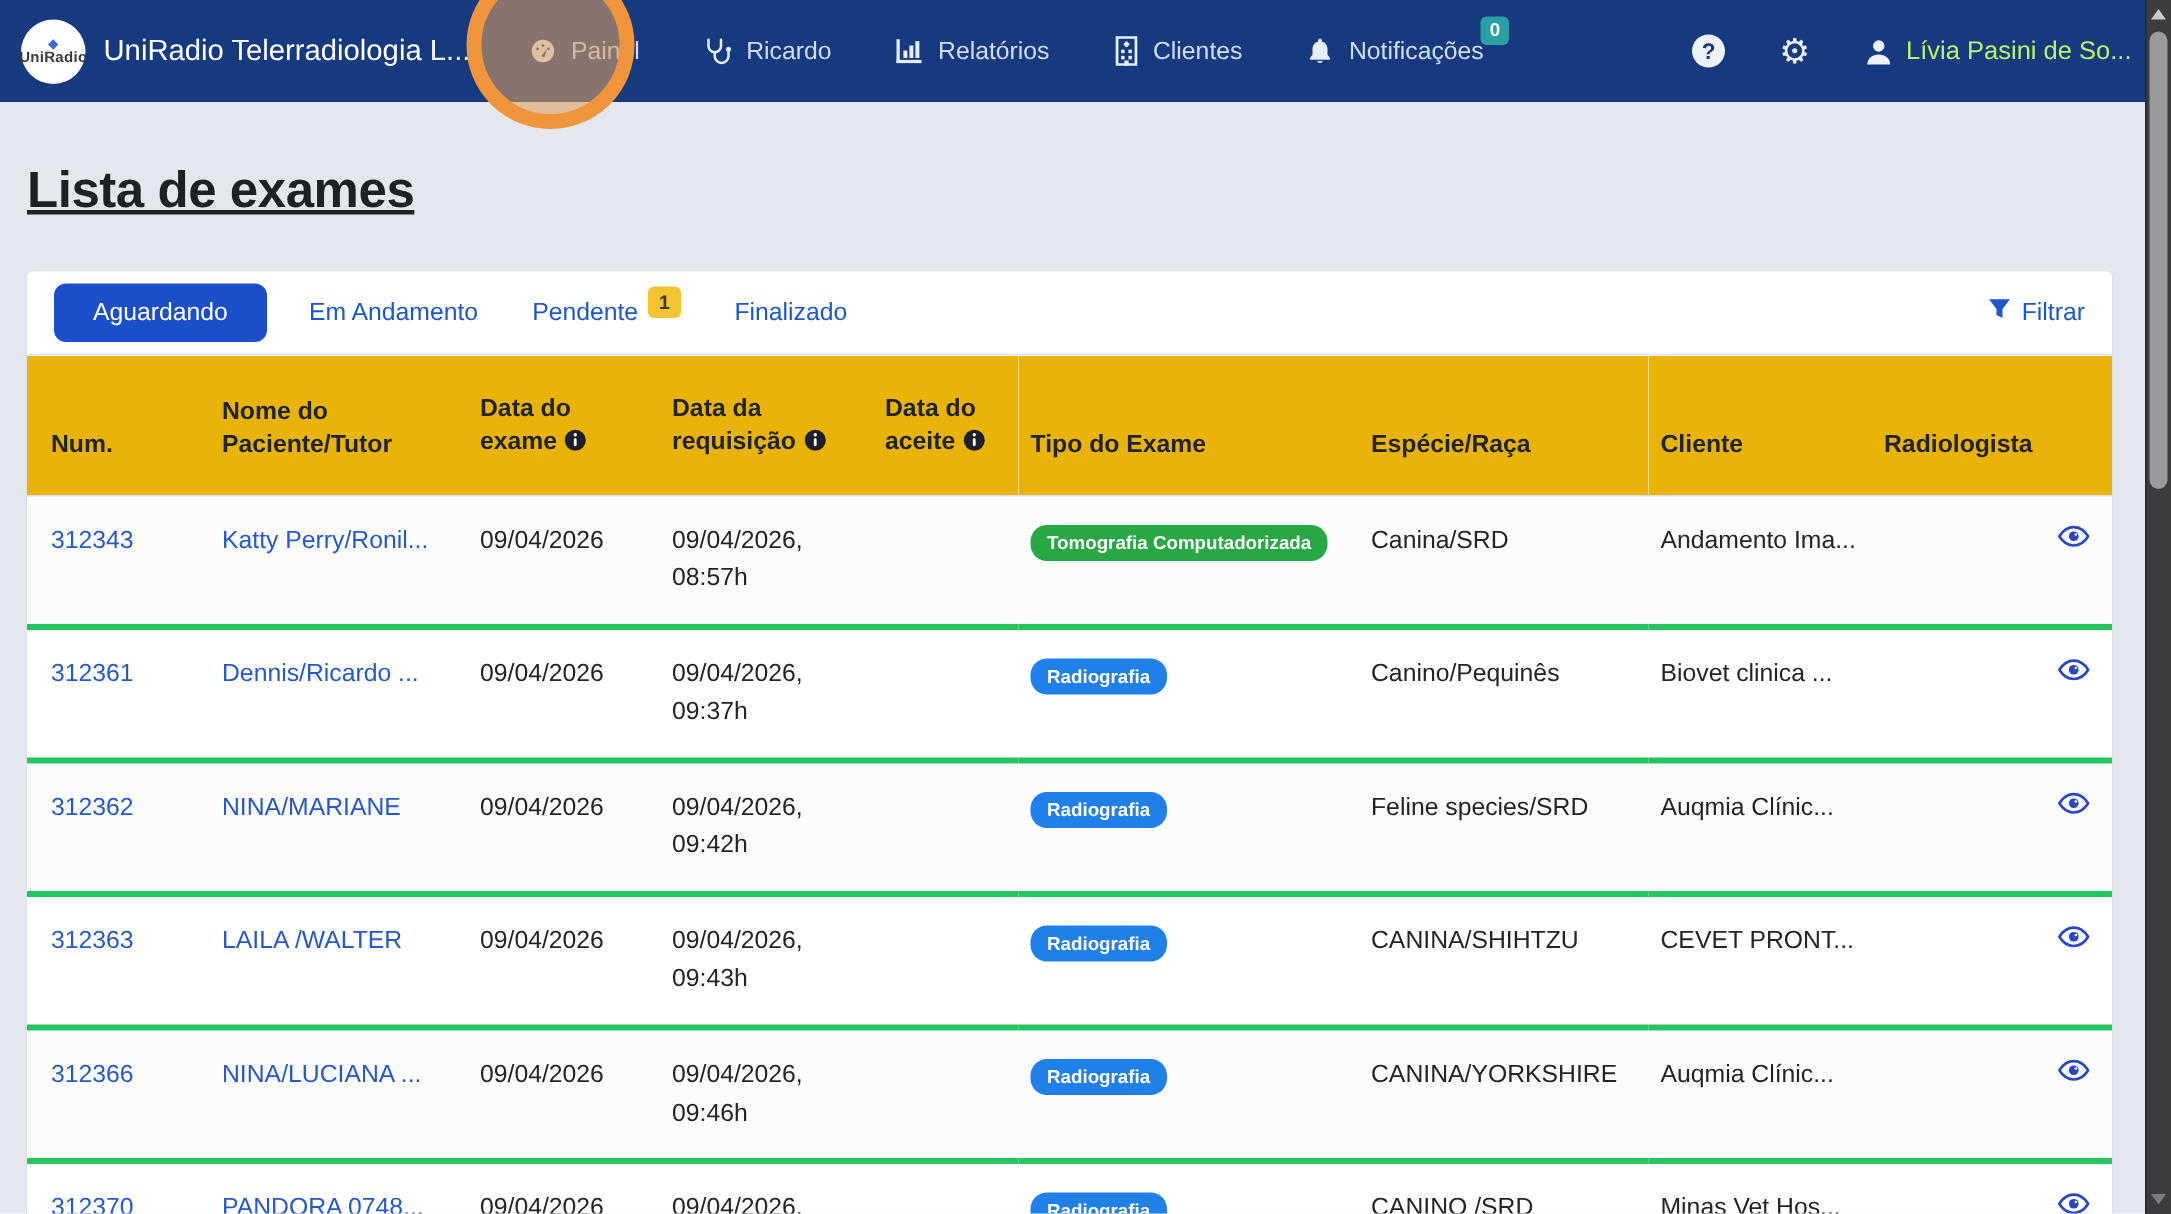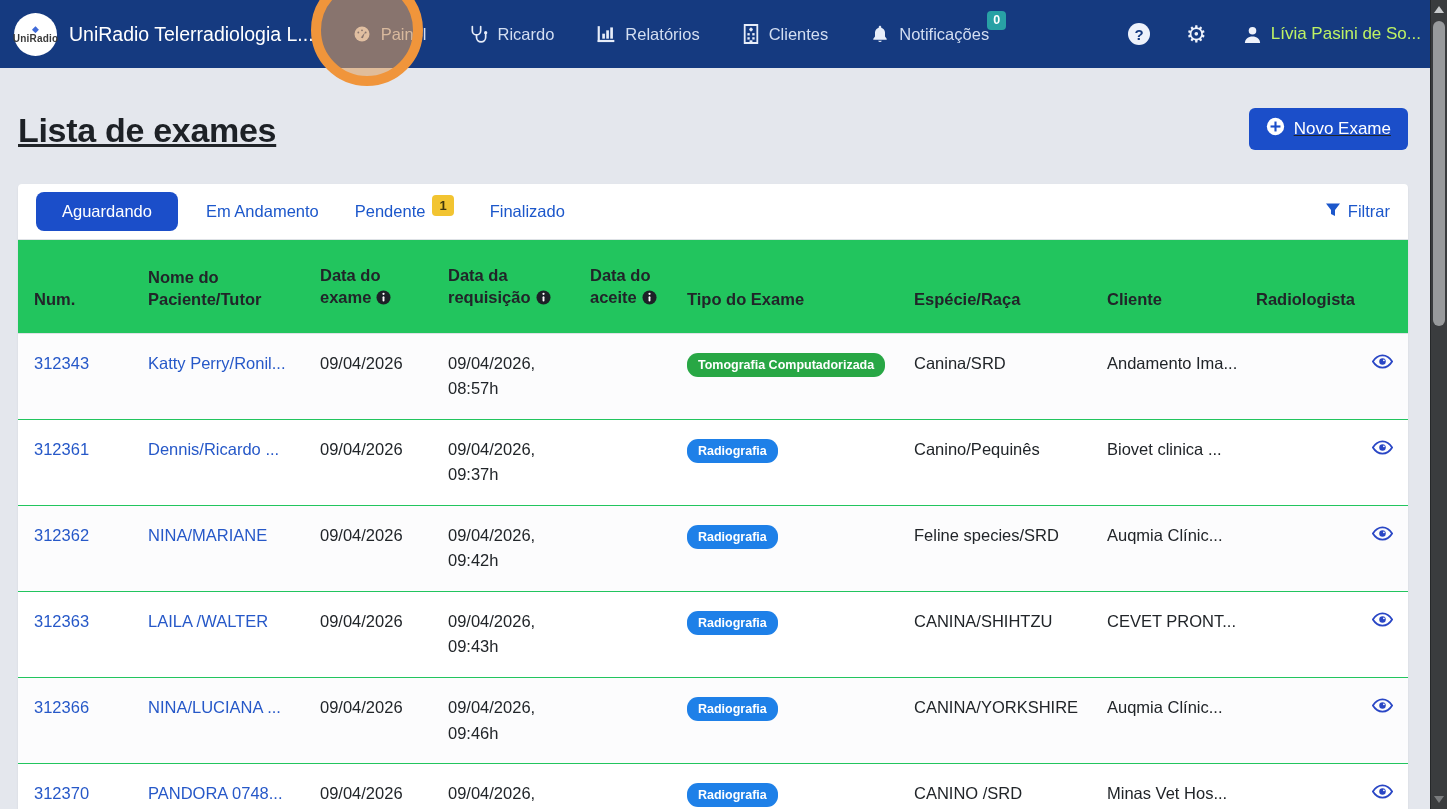--- a/index.html
+++ b/index.html
@@ -70,28 +70,28 @@
   .tab-badge {
     background:#f2c431; color:#41370e; font-size:13px; font-weight:bold;
     padding:3px 7px; border-radius:4px; margin-left:7px; position:relative; top:-7px;
   }
   .filter-link { margin-left:auto; display:flex; align-items:center; gap:7px; color:#1c57cb; font-size:16.5px; cursor:pointer; }
 
   
   table { width:100%; border-collapse:collapse; table-layout:fixed; font-size:16.5px; }
   thead th {
     text-align:left; vertical-align:bottom; font-weight:bold; color:#212529;
-    background:#22c55e; padding:24px 8px 22px 8px; border-bottom:1px solid #dee2e6;
+    background:#eab308; padding:24px 8px 22px 8px; border-bottom:1px solid #dee2e6;
     line-height:1.35; overflow:hidden; white-space:nowrap;
   }
   thead th .hl { display:block; }
   th.first, td.first { padding-left:16px; }
   .info-icon { display:inline-block; vertical-align:-2px; margin-left:5px; cursor:pointer; }
   tbody td {
-    vertical-align:top; padding:17px 8px; border-bottom:1px solid #22c55e;
+    vertical-align:top; padding:17px 8px; border-bottom:4px solid #22c55e;
     line-height:1.55; overflow:hidden; white-space:nowrap; height:80px;
   }
   tbody tr:nth-child(odd) { background:#fcfcfd; }
   tbody tr:nth-child(even) { background:#ffffff; }
   a.cell-link { color:#2658c8; text-decoration:none; cursor:pointer; }
   .blk { display:block; }
   .tipo-badge {
     display:inline-block; color:#fff; font-weight:bold; font-size:12.5px;
     padding:4px 11px; border-radius:11px; line-height:1.3; margin-top:2px;
   }
@@ -195,30 +195,20 @@
     </div>
   </div>
 
   <div class="annotation-circle"></div>
 </header>
 
 <main class="main">
 
   <div class="page-head">
     <h1 class="page-title">Lista de exames</h1>
-    <button class="new-exam-btn">
-      <span>
-        <svg width="19" height="19" viewBox="0 0 18 18">
-            <circle cx="9" cy="9" r="8.2" fill="#ffffff"></circle>
-            <rect x="8" y="4.3" width="2" height="9.4" fill="#1b4ec9"></rect>
-            <rect x="4.3" y="8" width="9.4" height="2" fill="#1b4ec9"></rect>
-          </svg>
-      </span>
-      <span>Novo Exame</span>
-    </button>
   </div>
 
   <section class="card">
 
     <div class="tabs-row">
       <span class="tab active">Aguardando</span>
       <span class="tab">Em Andamento</span>
       <span class="tab"><span>Pendente</span><span class="tab-badge">1</span></span>
       <span class="tab">Finalizado</span>
       <span class="filter-link">

